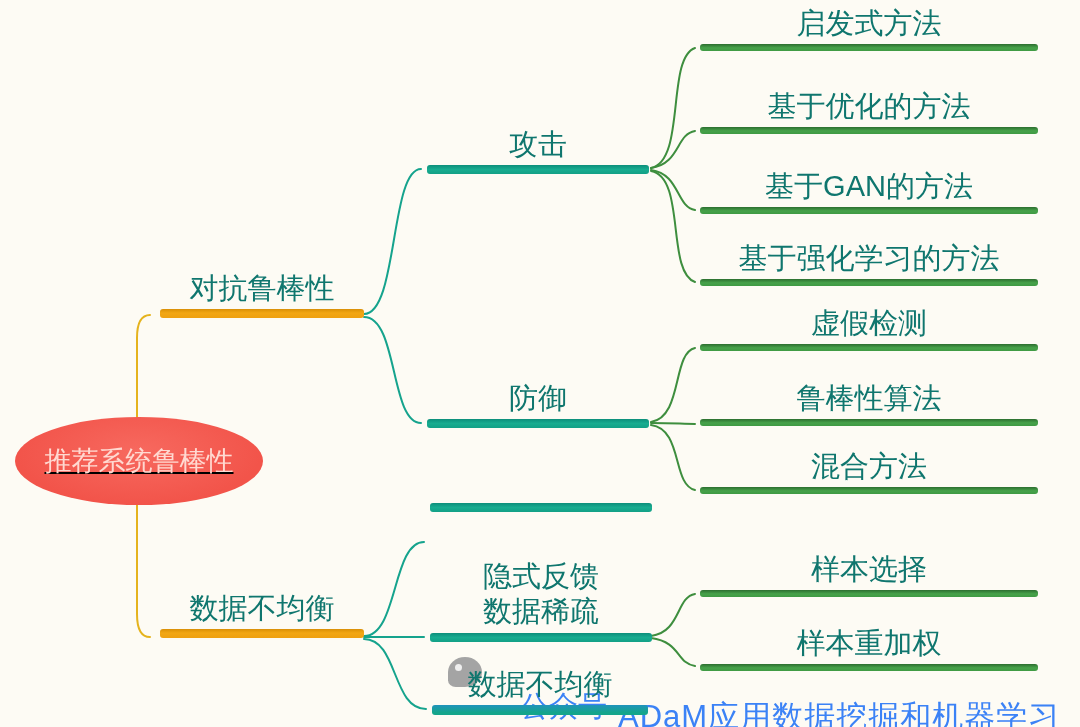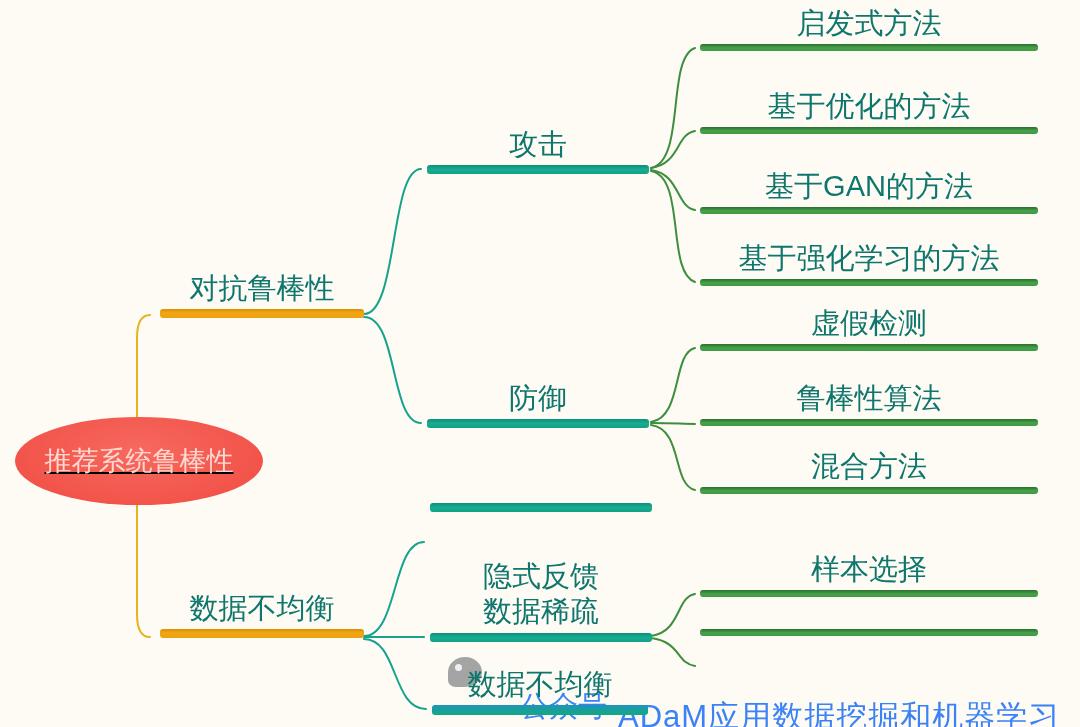--- a/index.html
+++ b/index.html
@@ -143,18 +143,19 @@
 <div class="node leaf" style="left:700px;top:449px;width:338px;">
   <div class="nlabel">混合方法</div>
   <div class="bar green"></div>
 </div>
 
 <div class="node leaf" style="left:700px;top:552px;width:338px;">
   <div class="nlabel">样本选择</div>
   <div class="bar green"></div>
 </div>
 <div class="node leaf" style="left:700px;top:626px;width:338px;">
+  <div class="nlabel">样本重加权</div>
   <div class="bar green"></div>
 </div>
 
 <div class="wlogo"></div>
 <div class="wm wm-prefix">公众号</div>
 <div class="wm wm-name">ADaM应用数据挖掘和机器学习</div>
 
 </body></html>

